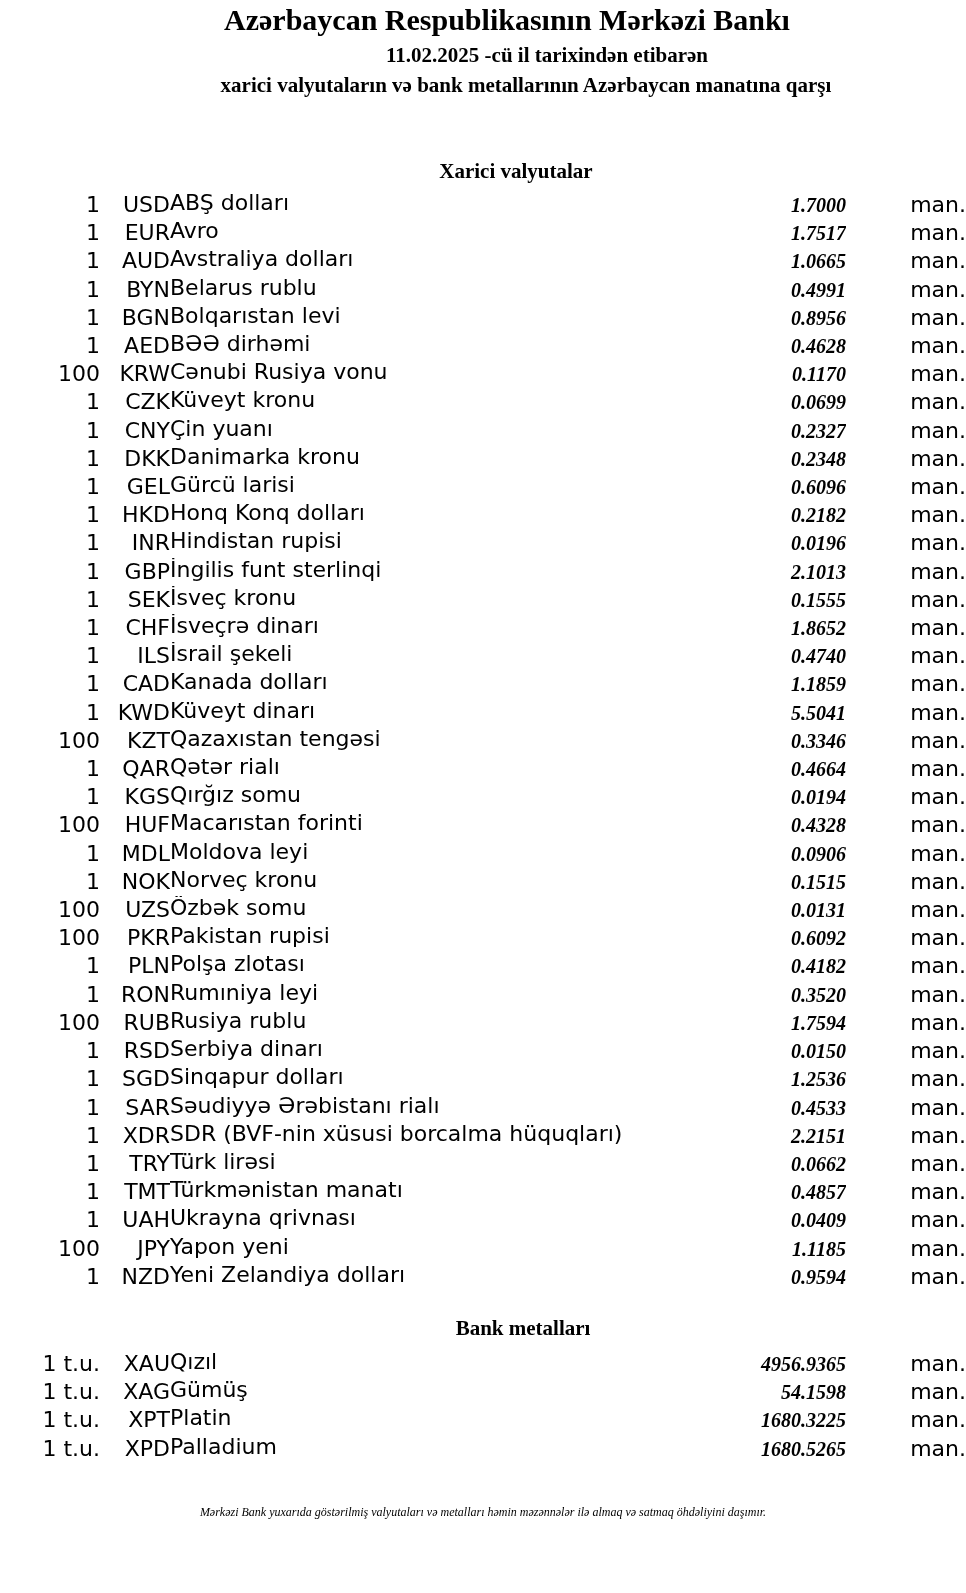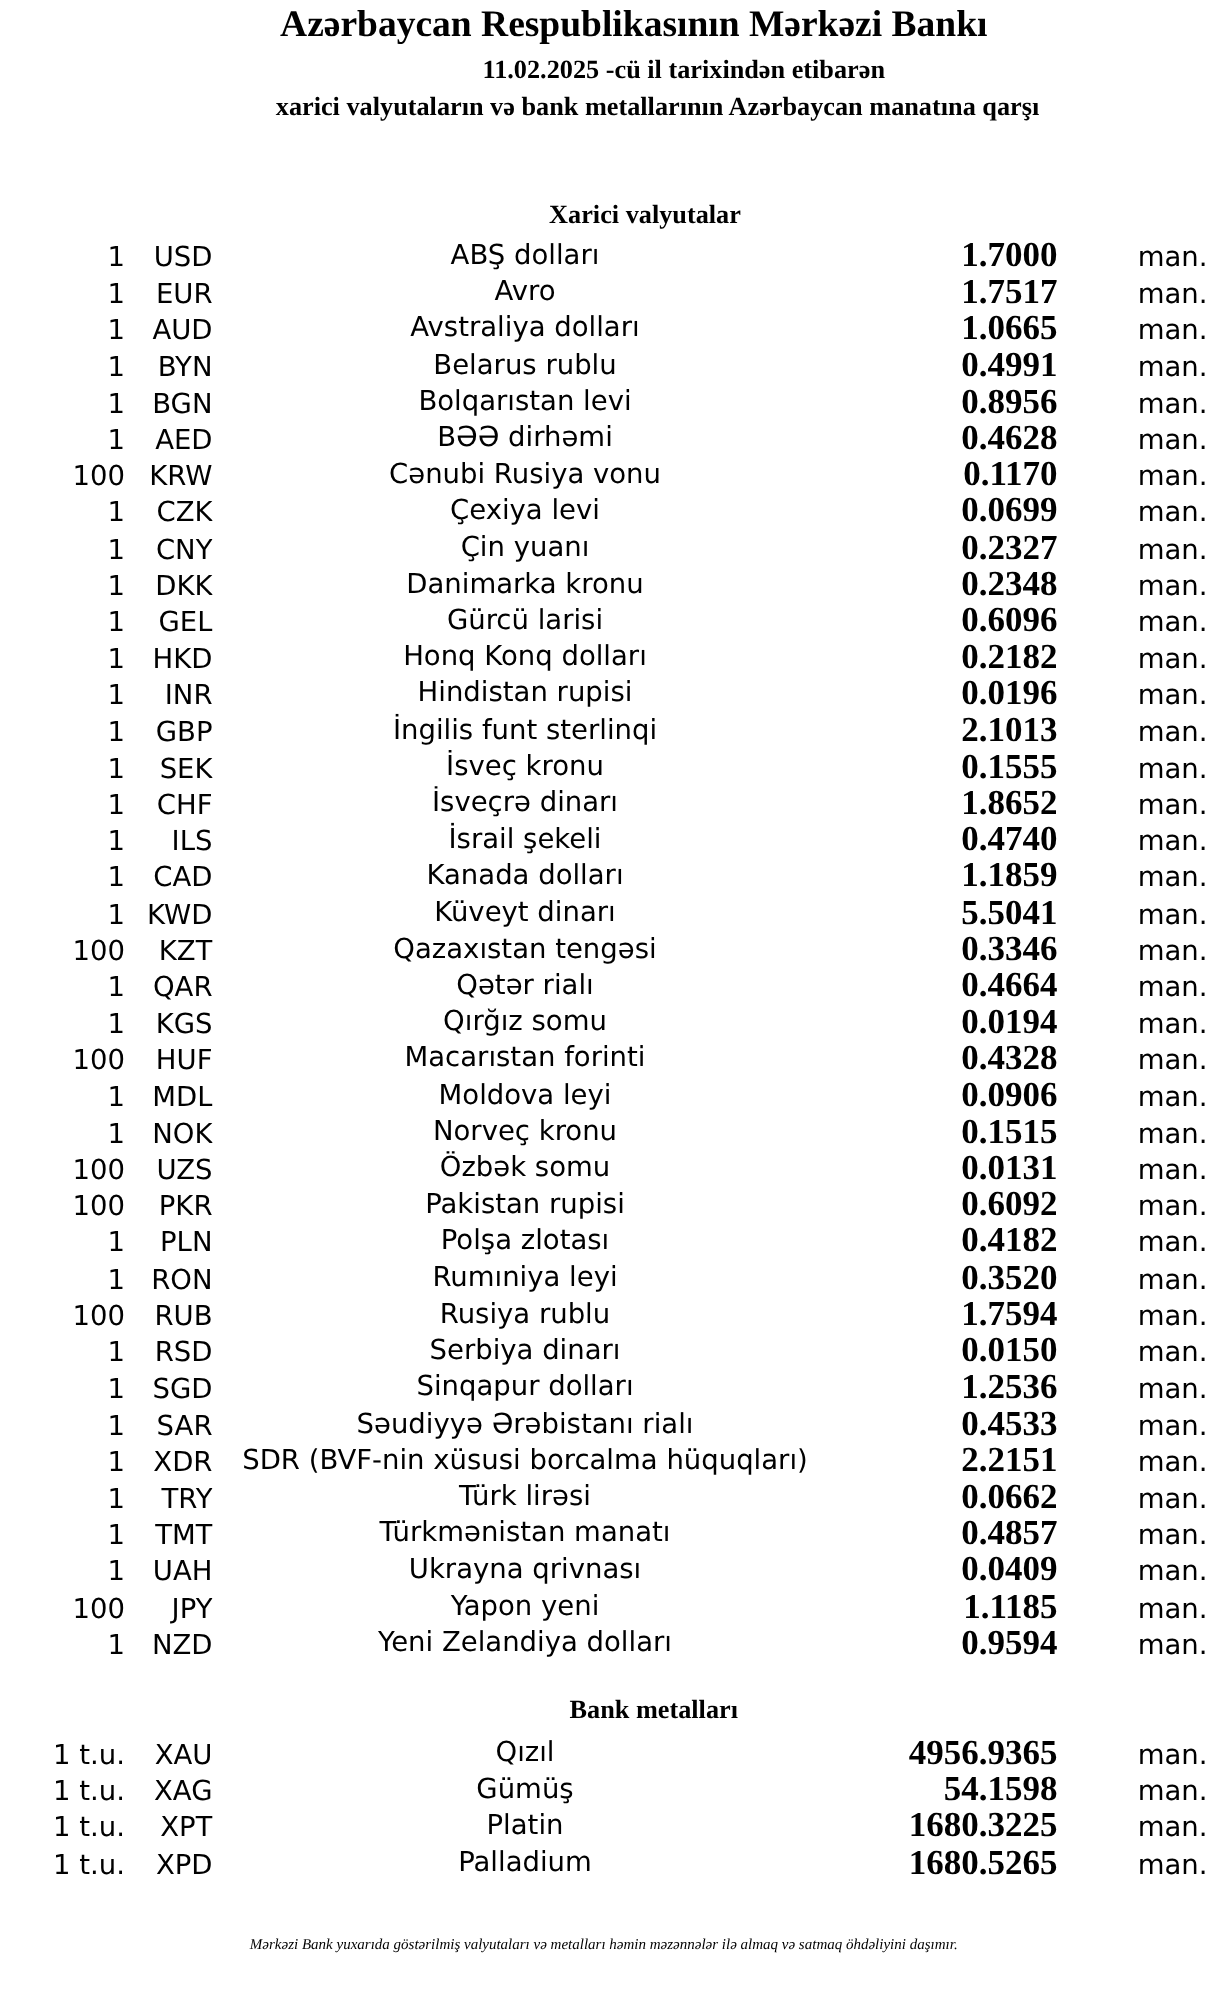--- a/index.html
+++ b/index.html
@@ -75,31 +75,32 @@
     text-align: right;
     font-size: 22px;
   }
   .cell.code {
     width: 70px;
     text-align: right;
     font-size: 22px;
   }
   .cell.name {
     width: 500px;
-    text-align: center;
+    text-align: left;
     font-size: 22px;
     padding-left: 0;
   }
   .cell.name > span { position: relative; top: -2px; display: inline-block; }
   .cell.rate {
     width: 176px;
     text-align: right;
     font-family: "Liberation Serif", serif;
+    font-style: italic;
     font-weight: bold;
-    font-size: 28px;
+    font-size: 20px;
   }
   .cell.unit {
     width: 107px;
     padding-left: 13px;
     text-align: right;
     font-size: 22px;
   }
 
   
   .disclaimer {
@@ -177,21 +178,21 @@
         <span class="cell qty">100</span>
         <span class="cell code">KRW</span>
         <span class="cell name"><span>Cənubi Rusiya vonu</span></span>
         <span class="cell rate">0.1170</span>
         <span class="cell unit">man.</span>
       </div>
 
       <div class="rate-row">
         <span class="cell qty">1</span>
         <span class="cell code">CZK</span>
-        <span class="cell name"><span>Çexiya levi</span></span>
+        <span class="cell name"><span>Küveyt kronu</span></span>
         <span class="cell rate">0.0699</span>
         <span class="cell unit">man.</span>
       </div>
 
       <div class="rate-row">
         <span class="cell qty">1</span>
         <span class="cell code">CNY</span>
         <span class="cell name"><span>Çin yuanı</span></span>
         <span class="cell rate">0.2327</span>
         <span class="cell unit">man.</span>

